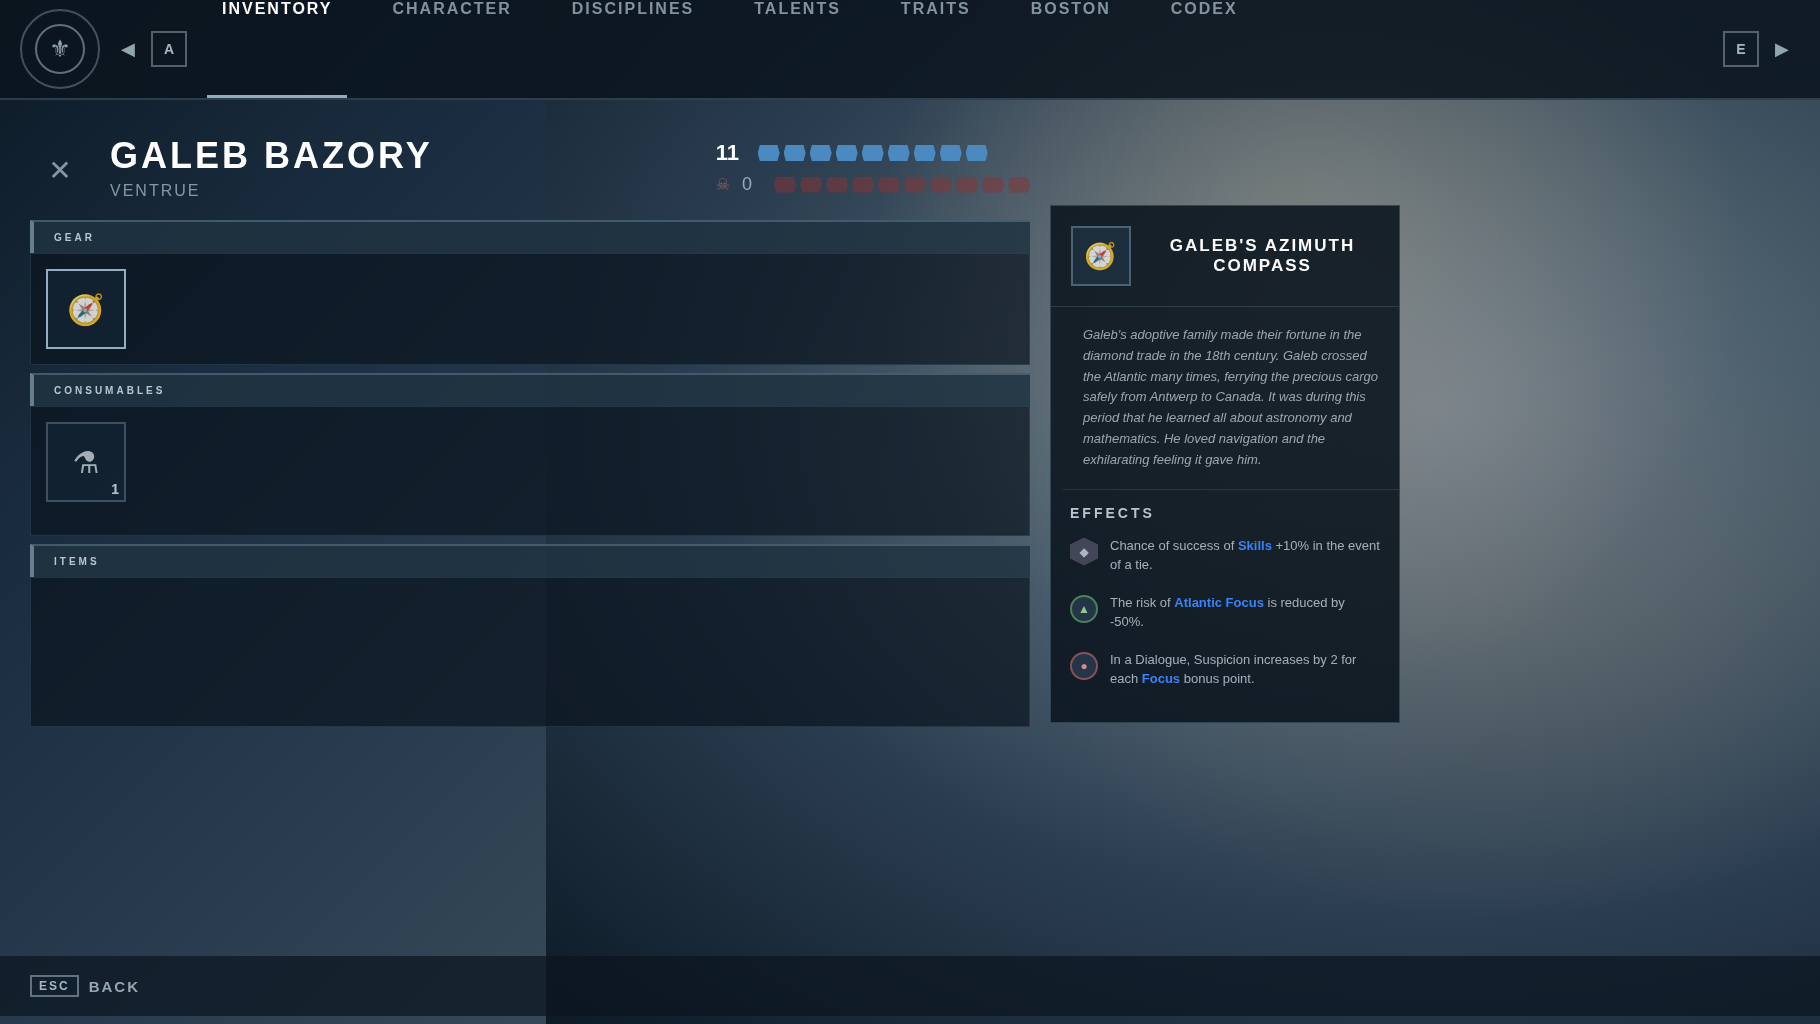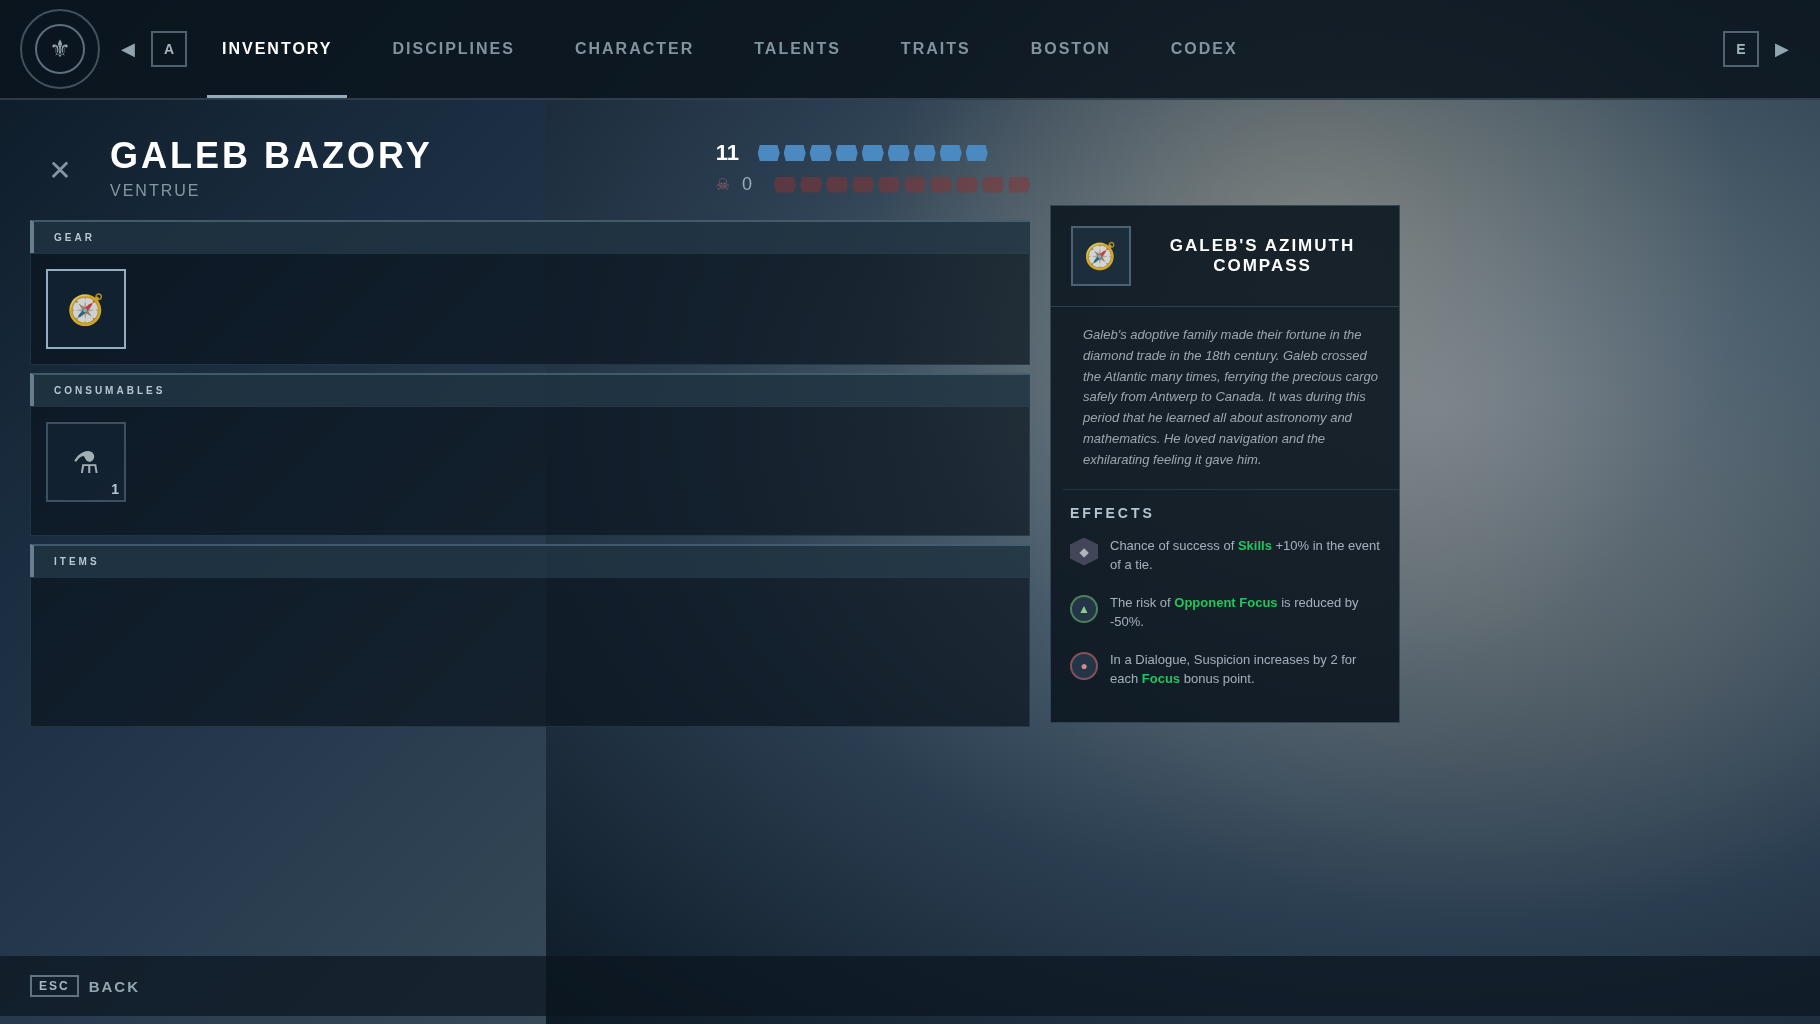--- a/index.html
+++ b/index.html
@@ -112,24 +112,23 @@
     }
 
     .nav-tabs {
       display: flex;
       align-items: center;
       height: 100%;
       flex: 1;
     }
 
     .nav-tab {
-      padding: 17px 30px;
+      padding: 0 30px;
       height: 100%;
       display: flex;
-      align-items: center;
       color: rgba(180,200,210,0.7);
       font-size: 16px;
       letter-spacing: 2px;
       font-weight: bold;
       cursor: pointer;
       position: relative;
       text-transform: uppercase;
     }
 
     .nav-tab.active {
@@ -419,21 +418,21 @@
       background: rgba(80,80,100,0.8);
     }
 
     .effect-text {
       font-size: 13px;
       color: rgba(190,200,210,0.85);
       line-height: 1.5;
     }
 
     .effect-text strong {
-      color: #22c55e;
+      color: #3b82f6;
       font-weight: bold;
     }
 
     
     .bottom-bar {
       position: absolute;
       bottom: 8px;
       left: 0;
       right: 0;
       height: 60px;
@@ -482,24 +481,24 @@
     </div>
     <div class="nav-btn">
       <span>A</span>
     </div>
 
     <div class="nav-tabs">
       <div class="nav-tab active">
         <span>INVENTORY</span>
       </div>
       <div class="nav-tab">
+        <span>CHARACTER</span>
+      </div>
+      <div class="nav-tab">
         <span>DISCIPLINES</span>
-      </div>
-      <div class="nav-tab">
-        <span>CHARACTER</span>
       </div>
       <div class="nav-tab">
         <span>TALENTS</span>
       </div>
       <div class="nav-tab">
         <span>TRAITS</span>
       </div>
       <div class="nav-tab">
         <span>BOSTON</span>
       </div>
@@ -606,21 +605,21 @@
         <div class="effect-row">
           <div class="effect-icon hex">◆</div>
           <div class="effect-text">
             Chance of success of <strong>Skills</strong> +10% in the event of a tie.
           </div>
         </div>
 
         <div class="effect-row">
           <div class="effect-icon up">▲</div>
           <div class="effect-text">
-            The risk of <strong>Opponent Focus</strong> is reduced by -50%.
+            The risk of <strong>Atlantic Focus</strong> is reduced by -50%.
           </div>
         </div>
 
         <div class="effect-row">
           <div class="effect-icon down">●</div>
           <div class="effect-text">
             In a Dialogue, Suspicion increases by 2 for each <strong>Focus</strong> bonus point.
           </div>
         </div>
       </div>

